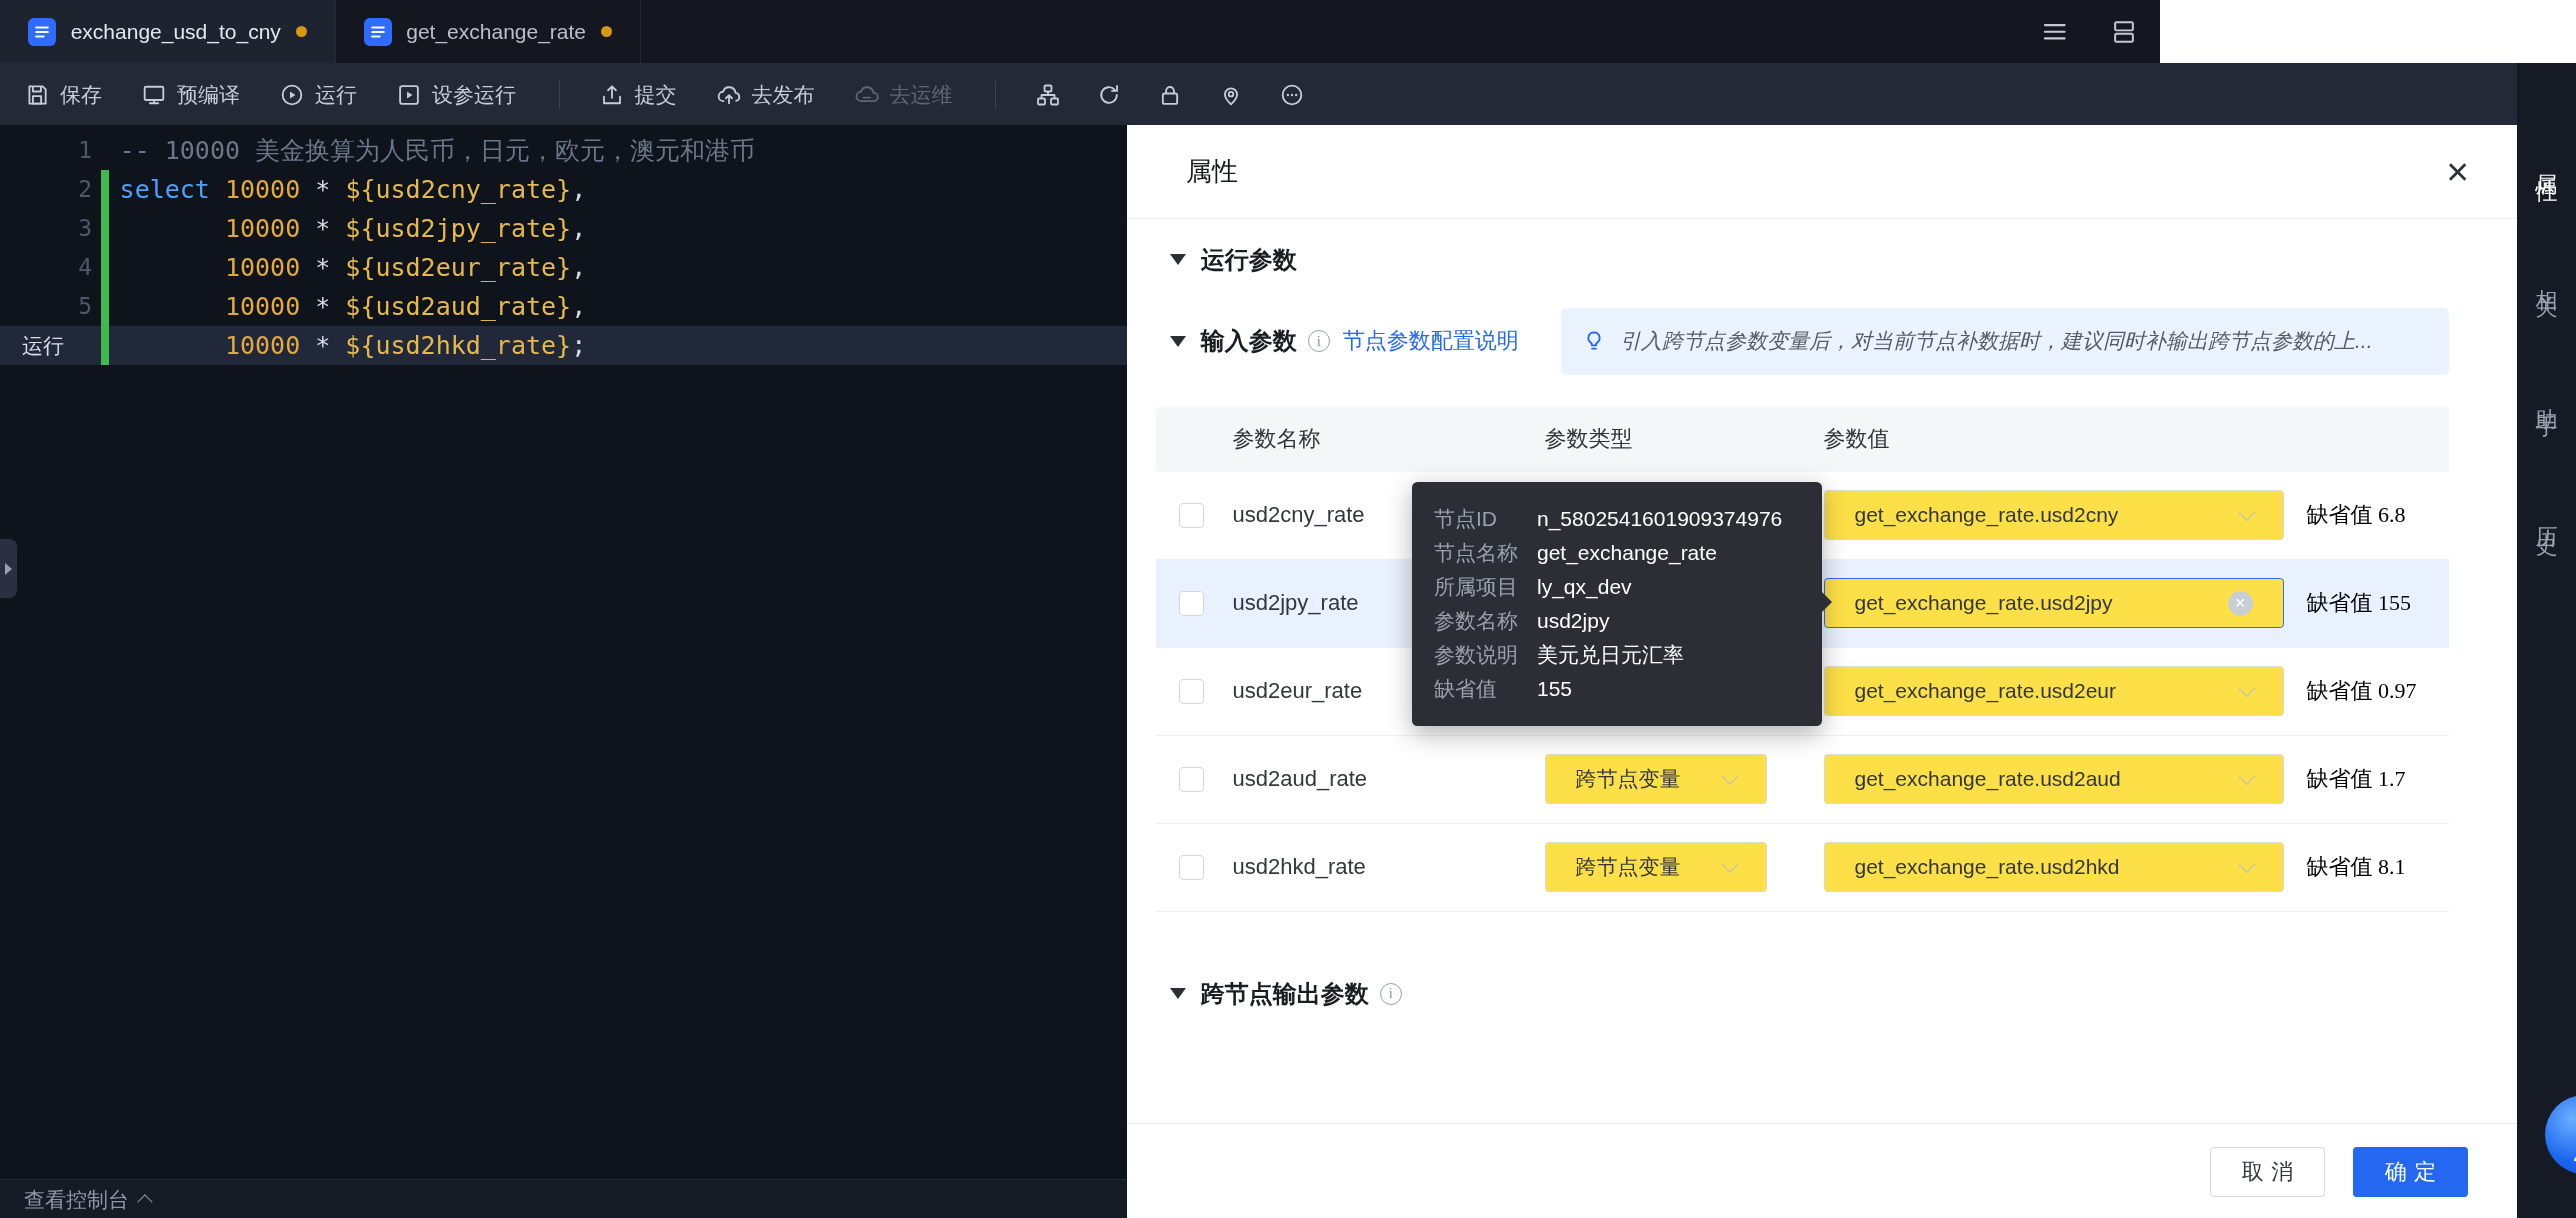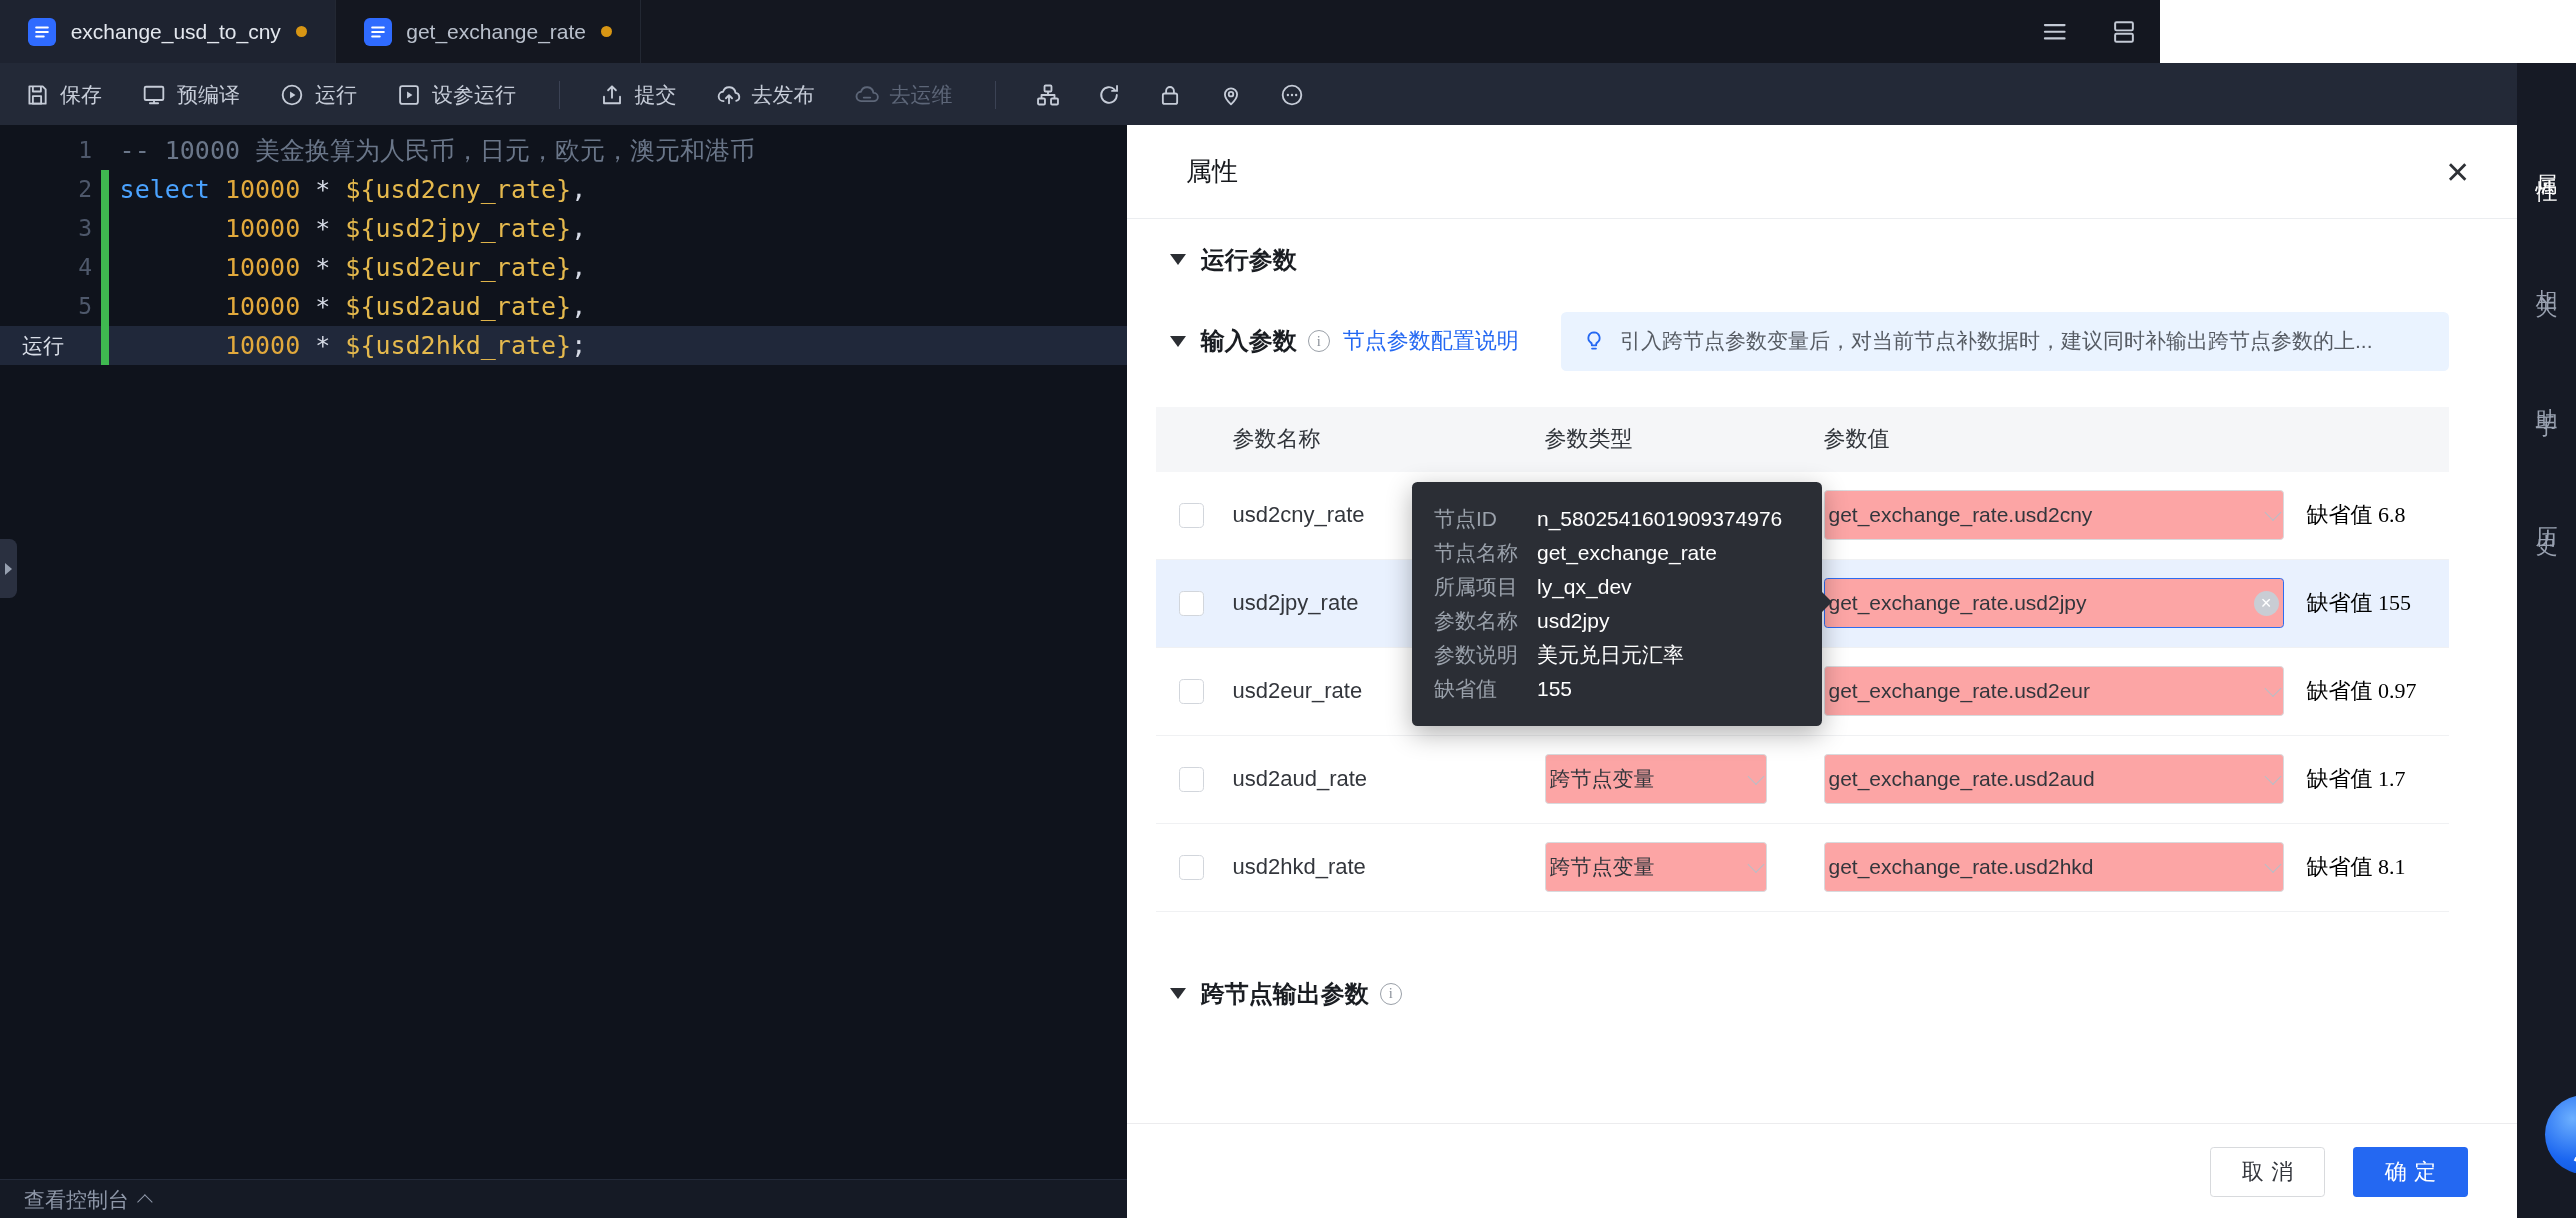--- a/index.html
+++ b/index.html
@@ -70,39 +70,39 @@
   .sec.run   { margin-top:16.6px; height:48px; }
   .sec.input { margin-top:28px; height:59px; }
   .sec.cross { margin-top:59px; height:46px; }
   .caret { width:0; height:0; border-left:8.3px solid transparent; border-right:8.3px solid transparent;
            border-top:11px solid #2b2e33; margin-right:14.7px; }
   .sec-title { font-size:24px; font-weight:700; color:#1a1d22; }
   .info-i { width:22px; height:22px; border:1.8px solid #9aa0a8; border-radius:50%; color:#8b919a;
             font-size:14.7px; display:inline-flex; align-items:center; justify-content:center;
             font-style:normal; margin-left:11px; font-family:"Liberation Serif", serif; }
   .doc-link { color:#2468f2; font-size:22px; margin-left:13px; cursor:pointer; text-decoration:none; }
-  .banner { margin-left:auto; margin-right:68px; width:888px; height:59px; background:#eaf3ff;
+  .banner { margin-left:auto; margin-right:68px; width:888px; height:67px; background:#eaf3ff;
             border-radius:5.5px; display:flex; align-items:center; gap:13px; padding:0 20px;
-            color:#565b63; font-size:21px; white-space:nowrap; overflow:hidden; }
+            color:#565b63; font-size:21px; white-space:nowrap; overflow:hidden;font-style:italic; }
   .banner svg { flex:none; color:#2468f2; }
 
   .ptable { margin:36px 68px 0 28.5px; }
   .thead { height:65px; background:#f5f6f8; display:flex; align-items:center; font-size:22px;
            color:#30343a; font-weight:500; }
   .trow { height:88px; display:flex; align-items:center; border-bottom:0.9px solid #f0f1f3;
           font-size:22px; color:#33363c; }
   .trow.hl { background:#e9f1fe; }
   .c0 { flex:0 0 77px; padding-left:23px; display:flex; align-items:center; }
   .c1 { flex:0 0 312px; }
   .c2 { flex:0 0 279px; }
   .c3 { flex:0 0 483px; }
   .c4 { flex:1; color:#000000;font-family:Liberation Serif, serif; }
   .cb { width:25px; height:25px; border:1.8px solid #d2d6dc; border-radius:4.6px; background:#fff; cursor:pointer; }
-  .sel { height:50px; border:0.9px solid #d8dadd; border-radius:3.7px; background:#fca5a5; display:flex;
-         align-items:center; padding:0 4px; font-size:21px; color:#33363c; gap:9.2px; cursor:pointer; }
+  .sel { height:50px; border:0.9px solid #d8dadd; border-radius:3.7px; background:#fde047; display:flex;
+         align-items:center; padding:0 30px; font-size:21px; color:#33363c; gap:9.2px; cursor:pointer; }
   .sel .txt { flex:1; overflow:hidden; text-overflow:ellipsis; white-space:nowrap; }
   .sel.type  { width:222px; }
   .sel.value { width:460px; }
   .sel.focused { border-color:#2e6cf0; }
   .chev { flex:none; width:12px; height:12px; border-right:1.8px solid #b9bec6;
           border-bottom:1.8px solid #b9bec6; transform:rotate(45deg) translate(-1.8px,-1.8px); }
   .clear { flex:none; width:25px; height:25px; border-radius:50%; background:#c9cdd4; color:#fff;
            display:flex; align-items:center; justify-content:center; font-size:18.4px; line-height:1;
            cursor:pointer; }
 

